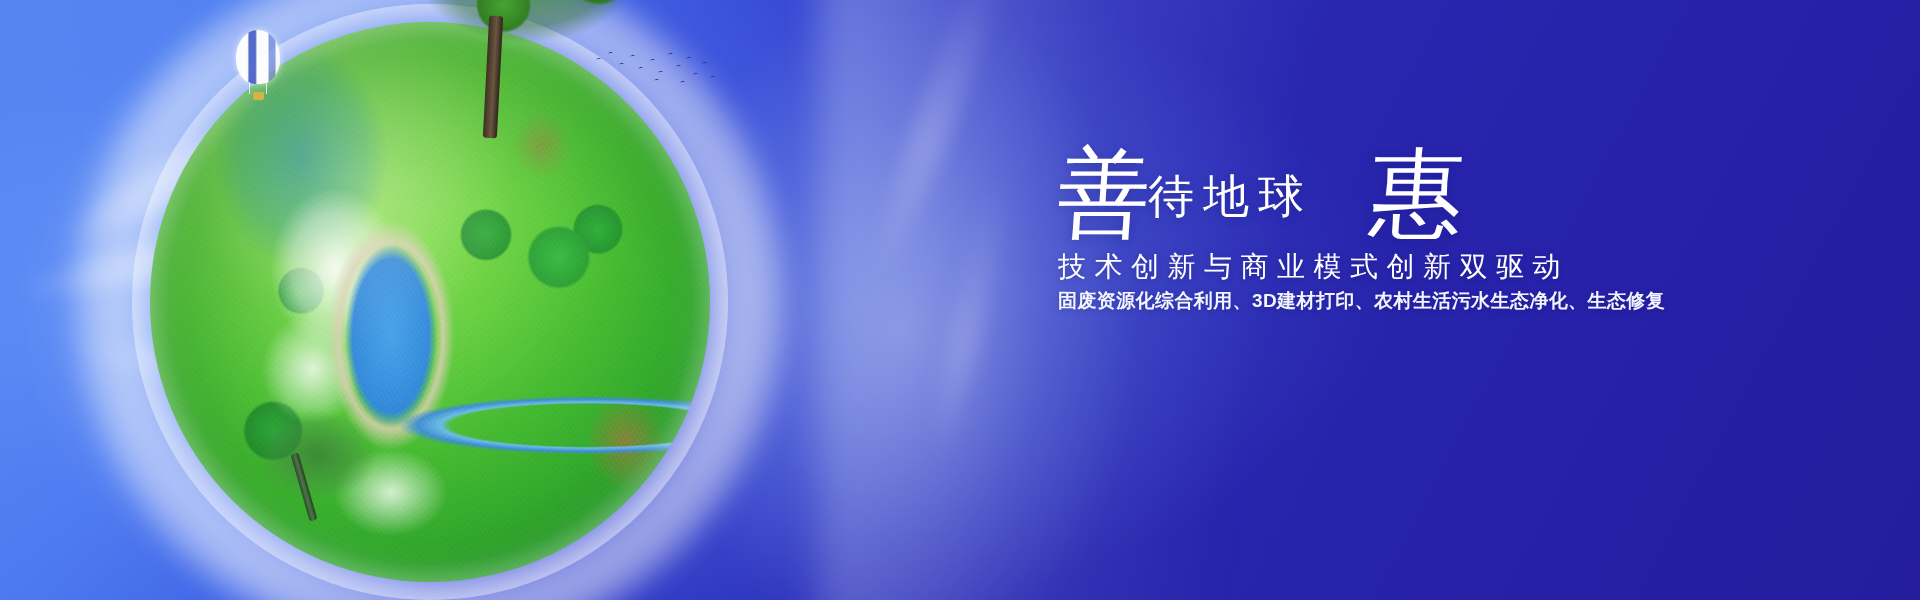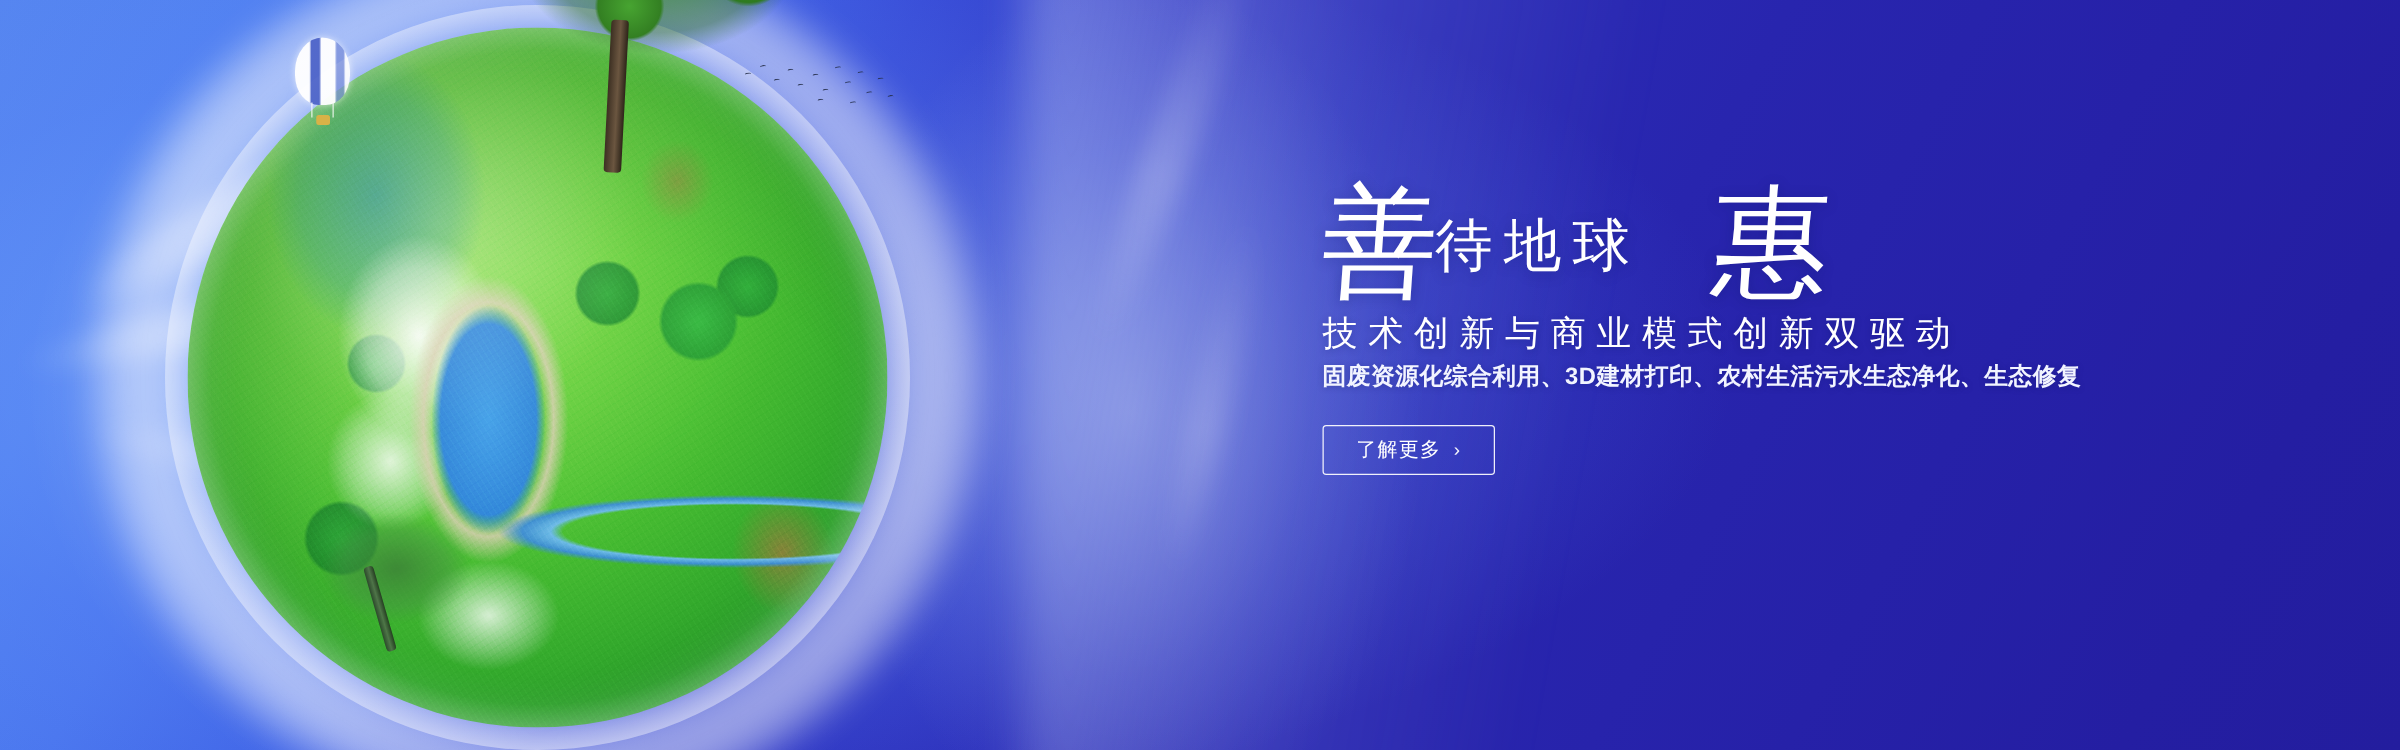--- a/index.html
+++ b/index.html
@@ -286,19 +286,15 @@
       <span class="hl-big">善</span>
       <span class="hl-small">待地球</span>
       <span class="hl-gap"></span>
       <span class="hl-big">惠</span>
     </div>
 
     <div class="subtitle">技术创新与商业模式创新双驱动</div>
 
     <div class="desc">固废资源化综合利用、3D建材打印、农村生活污水生态净化、生态修复</div>
 
-    <div class="cta">
-      <span>了解更多</span>
-      <span class="chev">›</span>
-    </div>
 
   </div>
 </div>
 
 </body></html>

